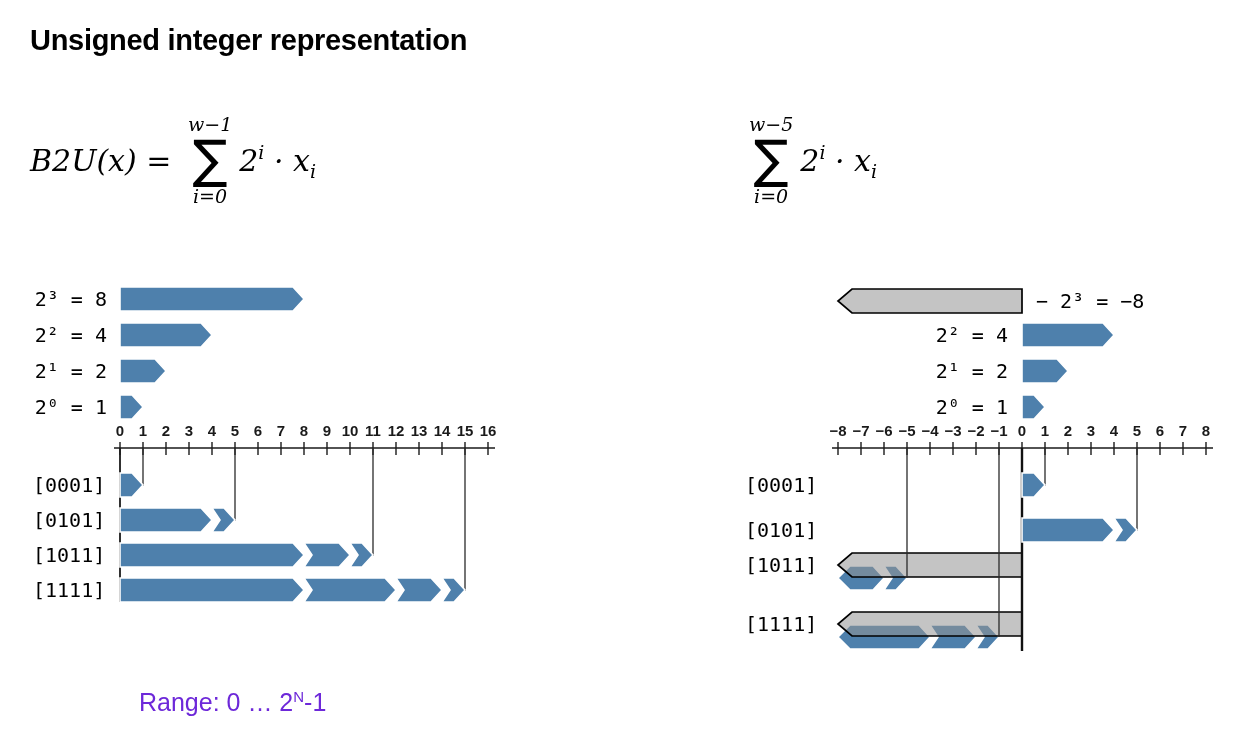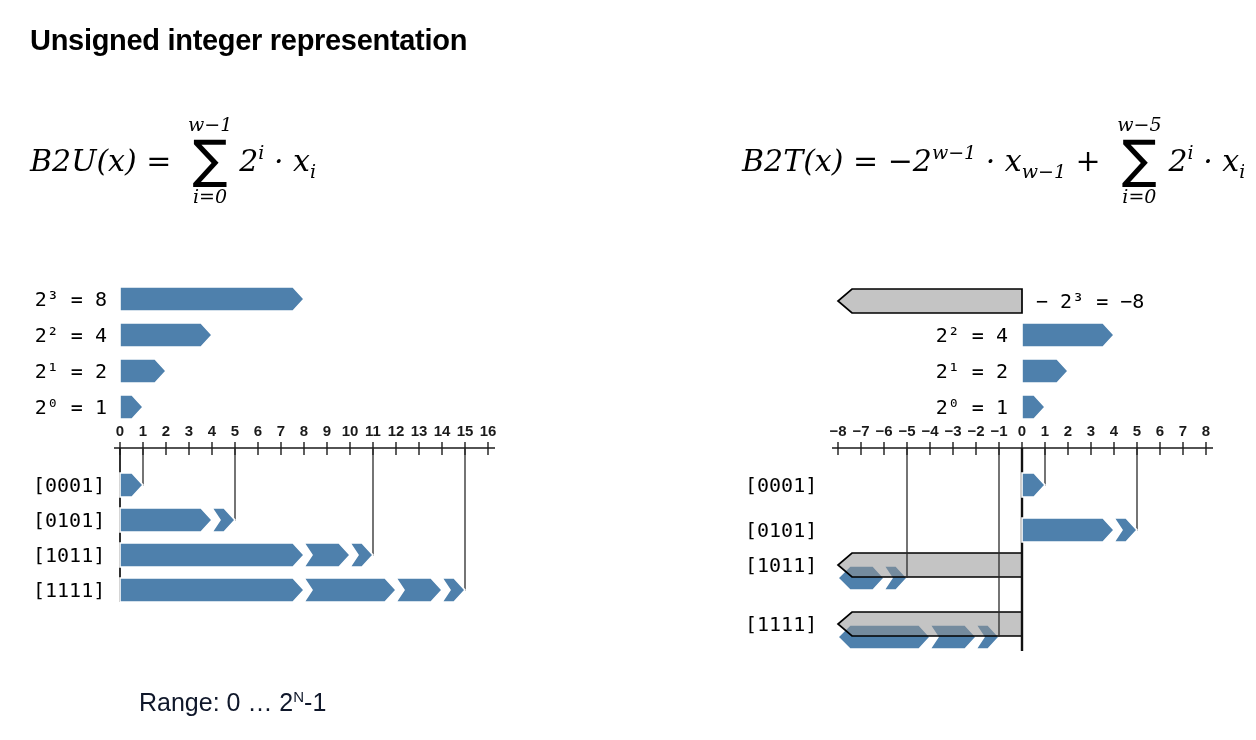--- a/index.html
+++ b/index.html
@@ -14,21 +14,21 @@
   #formula-left{left:30px;}
   #formula-right{left:742px;}
   .formula sup{font-size:19px;vertical-align:12px;line-height:0;}
   .formula sub{font-size:19px;vertical-align:-7px;line-height:0;}
   .sigma-stack{display:flex;flex-direction:column;align-items:center;line-height:1;margin:0 7px;}
   .sigma-limit{font:italic 19px "DejaVu Serif",serif;}
   .sigma-sym{font:400 52px "DejaVu Sans",sans-serif;line-height:0.95;font-style:normal;}
   #charts{position:absolute;left:0;top:0;}
   .axisnum{font:600 15px "Liberation Sans",sans-serif;fill:#1a1a1a;}
   .monolab{font:20px "DejaVu Sans Mono",monospace;fill:#000;}
-  .range{position:absolute;top:688px;font:25px "Liberation Sans",sans-serif;color:#0f172a;white-space:pre;}
+  .range{position:absolute;top:688px;font:25px "Liberation Sans",sans-serif;color:#6d28d9;white-space:pre;}
   #range-left{left:139px;}
   #range-right{left:862px;}
   .range sup{font-size:15px;vertical-align:9px;}
 </style>
 </head>
 <body>
 
 <div id="stage">
 
   <div class="title" id="title-left">Unsigned integer representation</div>
@@ -37,21 +37,20 @@
     <span>B2U(x) = </span>
     <span class="sigma-stack">
       <span class="sigma-limit">w−1</span>
       <span class="sigma-sym">∑</span>
       <span class="sigma-limit">i=0</span>
     </span>
     <span><span>2</span><sup>i</sup><span> · </span><span>x</span><sub>i</sub></span>
   </div>
 
   <div class="formula" id="formula-right">
-    <span><span>B2T(x) = −2</span><sup>w−1</sup><span> · x</span><sub>w−1</sub><span> + </span></span>
     <span class="sigma-stack">
       <span class="sigma-limit">w−5</span>
       <span class="sigma-sym">∑</span>
       <span class="sigma-limit">i=0</span>
     </span>
     <span><span>2</span><sup>i</sup><span> · </span><span>x</span><sub>i</sub></span>
   </div>
 
   <svg id="charts" width="1256" height="740" viewBox="0 0 1256 740">
       <path d="M 120 287 L 293 287 L 304 299 L 293 311 L 120 311 Z" fill="#4e80ac" stroke="#ffffff" stroke-width="1.6"></path>

